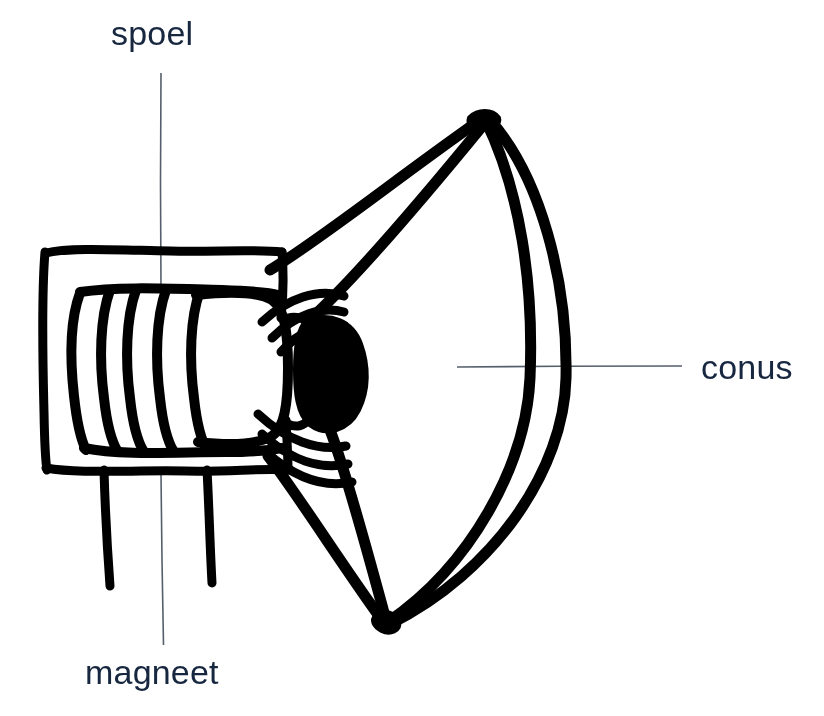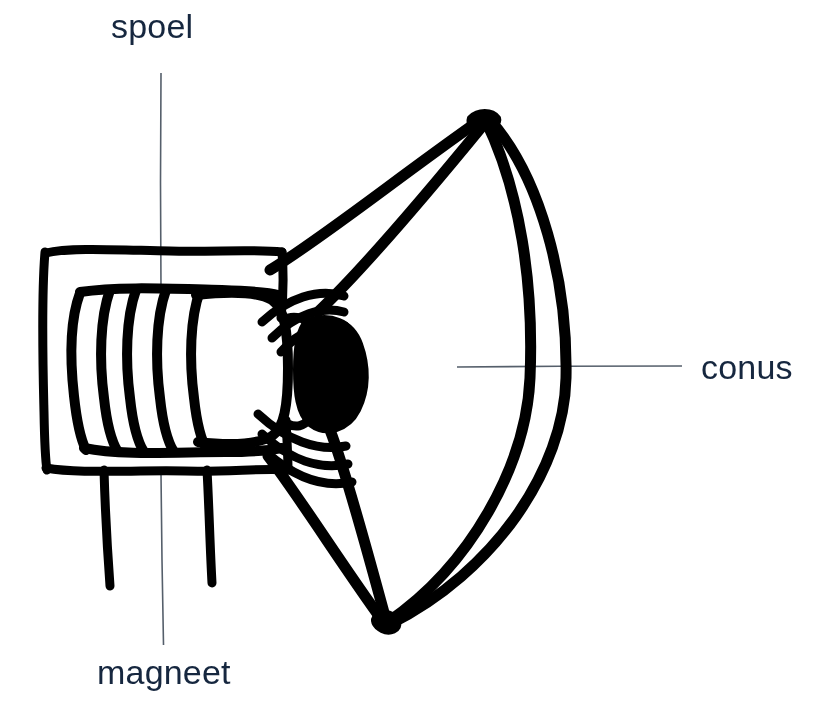--- a/index.html
+++ b/index.html
@@ -31,23 +31,23 @@
     position: absolute;
     font-family: "Liberation Sans", sans-serif;
     font-size: 34px;
     font-weight: 400;
     color: #16273f;
     white-space: nowrap;
     letter-spacing: 0.2px;
     line-height: 1;
     user-select: none;
   }
-  #label-spoel  { left: 111px; top: 9px; }
+  #label-spoel  { left: 111px; top: 16px; }
   #label-conus  { left: 701px; top: 350px; text-align: center; }
-  #label-magneet{ left: 85px;  top: 655px; margin-left: 12px; }
+  #label-magneet{ left: 85px;  top: 655px; }
 </style>
 </head>
 <body>
 
 <div id="stage">
 
   <svg id="drawing" viewBox="0 0 824 716" xmlns="http://www.w3.org/2000/svg">
 
     <rect x="0" y="0" width="824" height="716" fill="#ffffff"></rect>
 

